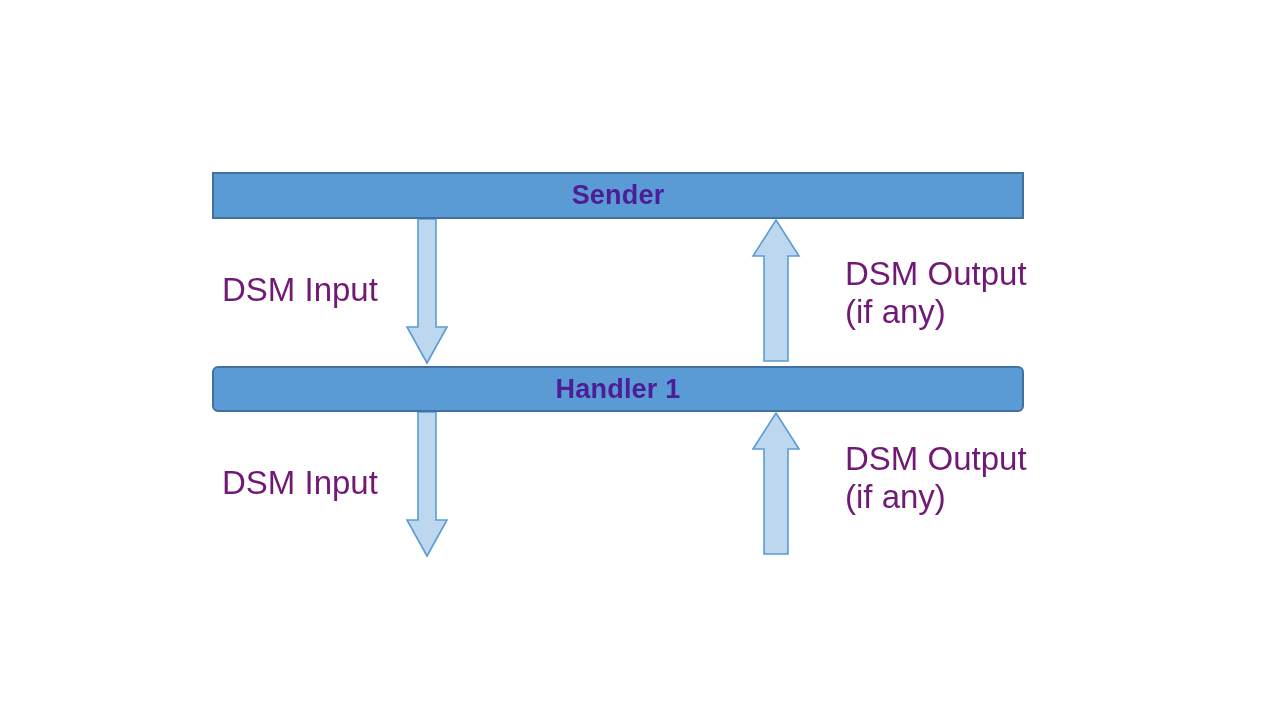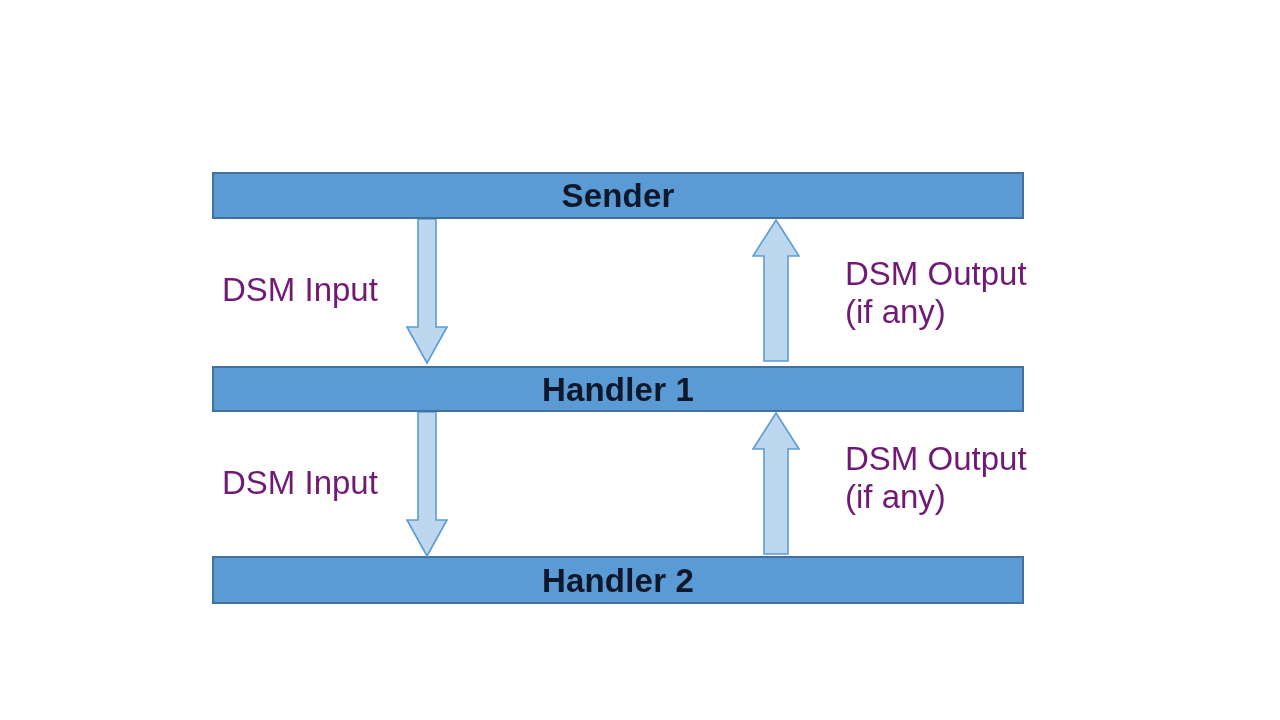--- a/index.html
+++ b/index.html
@@ -26,29 +26,29 @@
     left: 212px;
     width: 812px;
     box-sizing: border-box;
     background: #5B9BD5;
     border: 2px solid #41719C;
     display: flex;
     align-items: center;
     justify-content: center;
   }
   .bar-label {
-    color: #0f172a;
+    color: #4c1d95;
     font-weight: bold;
-    font-size: 33px;
+    font-size: 27px;
     line-height: 1;
     letter-spacing: 0.2px;
     white-space: nowrap;
   }
   #bar-sender   { top: 172px; height: 47px; }
-  #bar-handler1 { top: 366px; height: 46px; }
+  #bar-handler1 { top: 366px; height: 46px; border-radius: 6px; }
   #bar-handler2 { top: 556px; height: 48px; }
 
   
   .arrow {
     position: absolute;
     display: block;
   }
   .arrow-down-1 { left: 405px; top: 219px; }
   .arrow-down-2 { left: 405px; top: 412px; }
   .arrow-up-1   { left: 751px; top: 219px; }
@@ -74,23 +74,20 @@
 <div id="canvas">
 
   <div class="bar" id="bar-sender">
     <span class="bar-label">Sender</span>
   </div>
 
   <div class="bar" id="bar-handler1">
     <span class="bar-label">Handler 1</span>
   </div>
 
-  <div class="bar" id="bar-handler2">
-    <span class="bar-label">Handler 2</span>
-  </div>
 
   <svg class="arrow arrow-down-1" width="44" height="146" viewBox="0 0 44 146">
     <polygon points="13,0 31,0 31,108 42,108 22,144 2,108 13,108" fill="#BDD7EE" stroke="#5B9BD5" stroke-width="1.6" stroke-linejoin="miter"></polygon>
   </svg>
 
   <svg class="arrow arrow-up-1" width="50" height="144" viewBox="0 0 50 144">
     <polygon points="25,1 48,37 37,37 37,142 13,142 13,37 2,37" fill="#BDD7EE" stroke="#5B9BD5" stroke-width="1.6" stroke-linejoin="miter"></polygon>
   </svg>
 
   <svg class="arrow arrow-down-2" width="44" height="146" viewBox="0 0 44 146">

